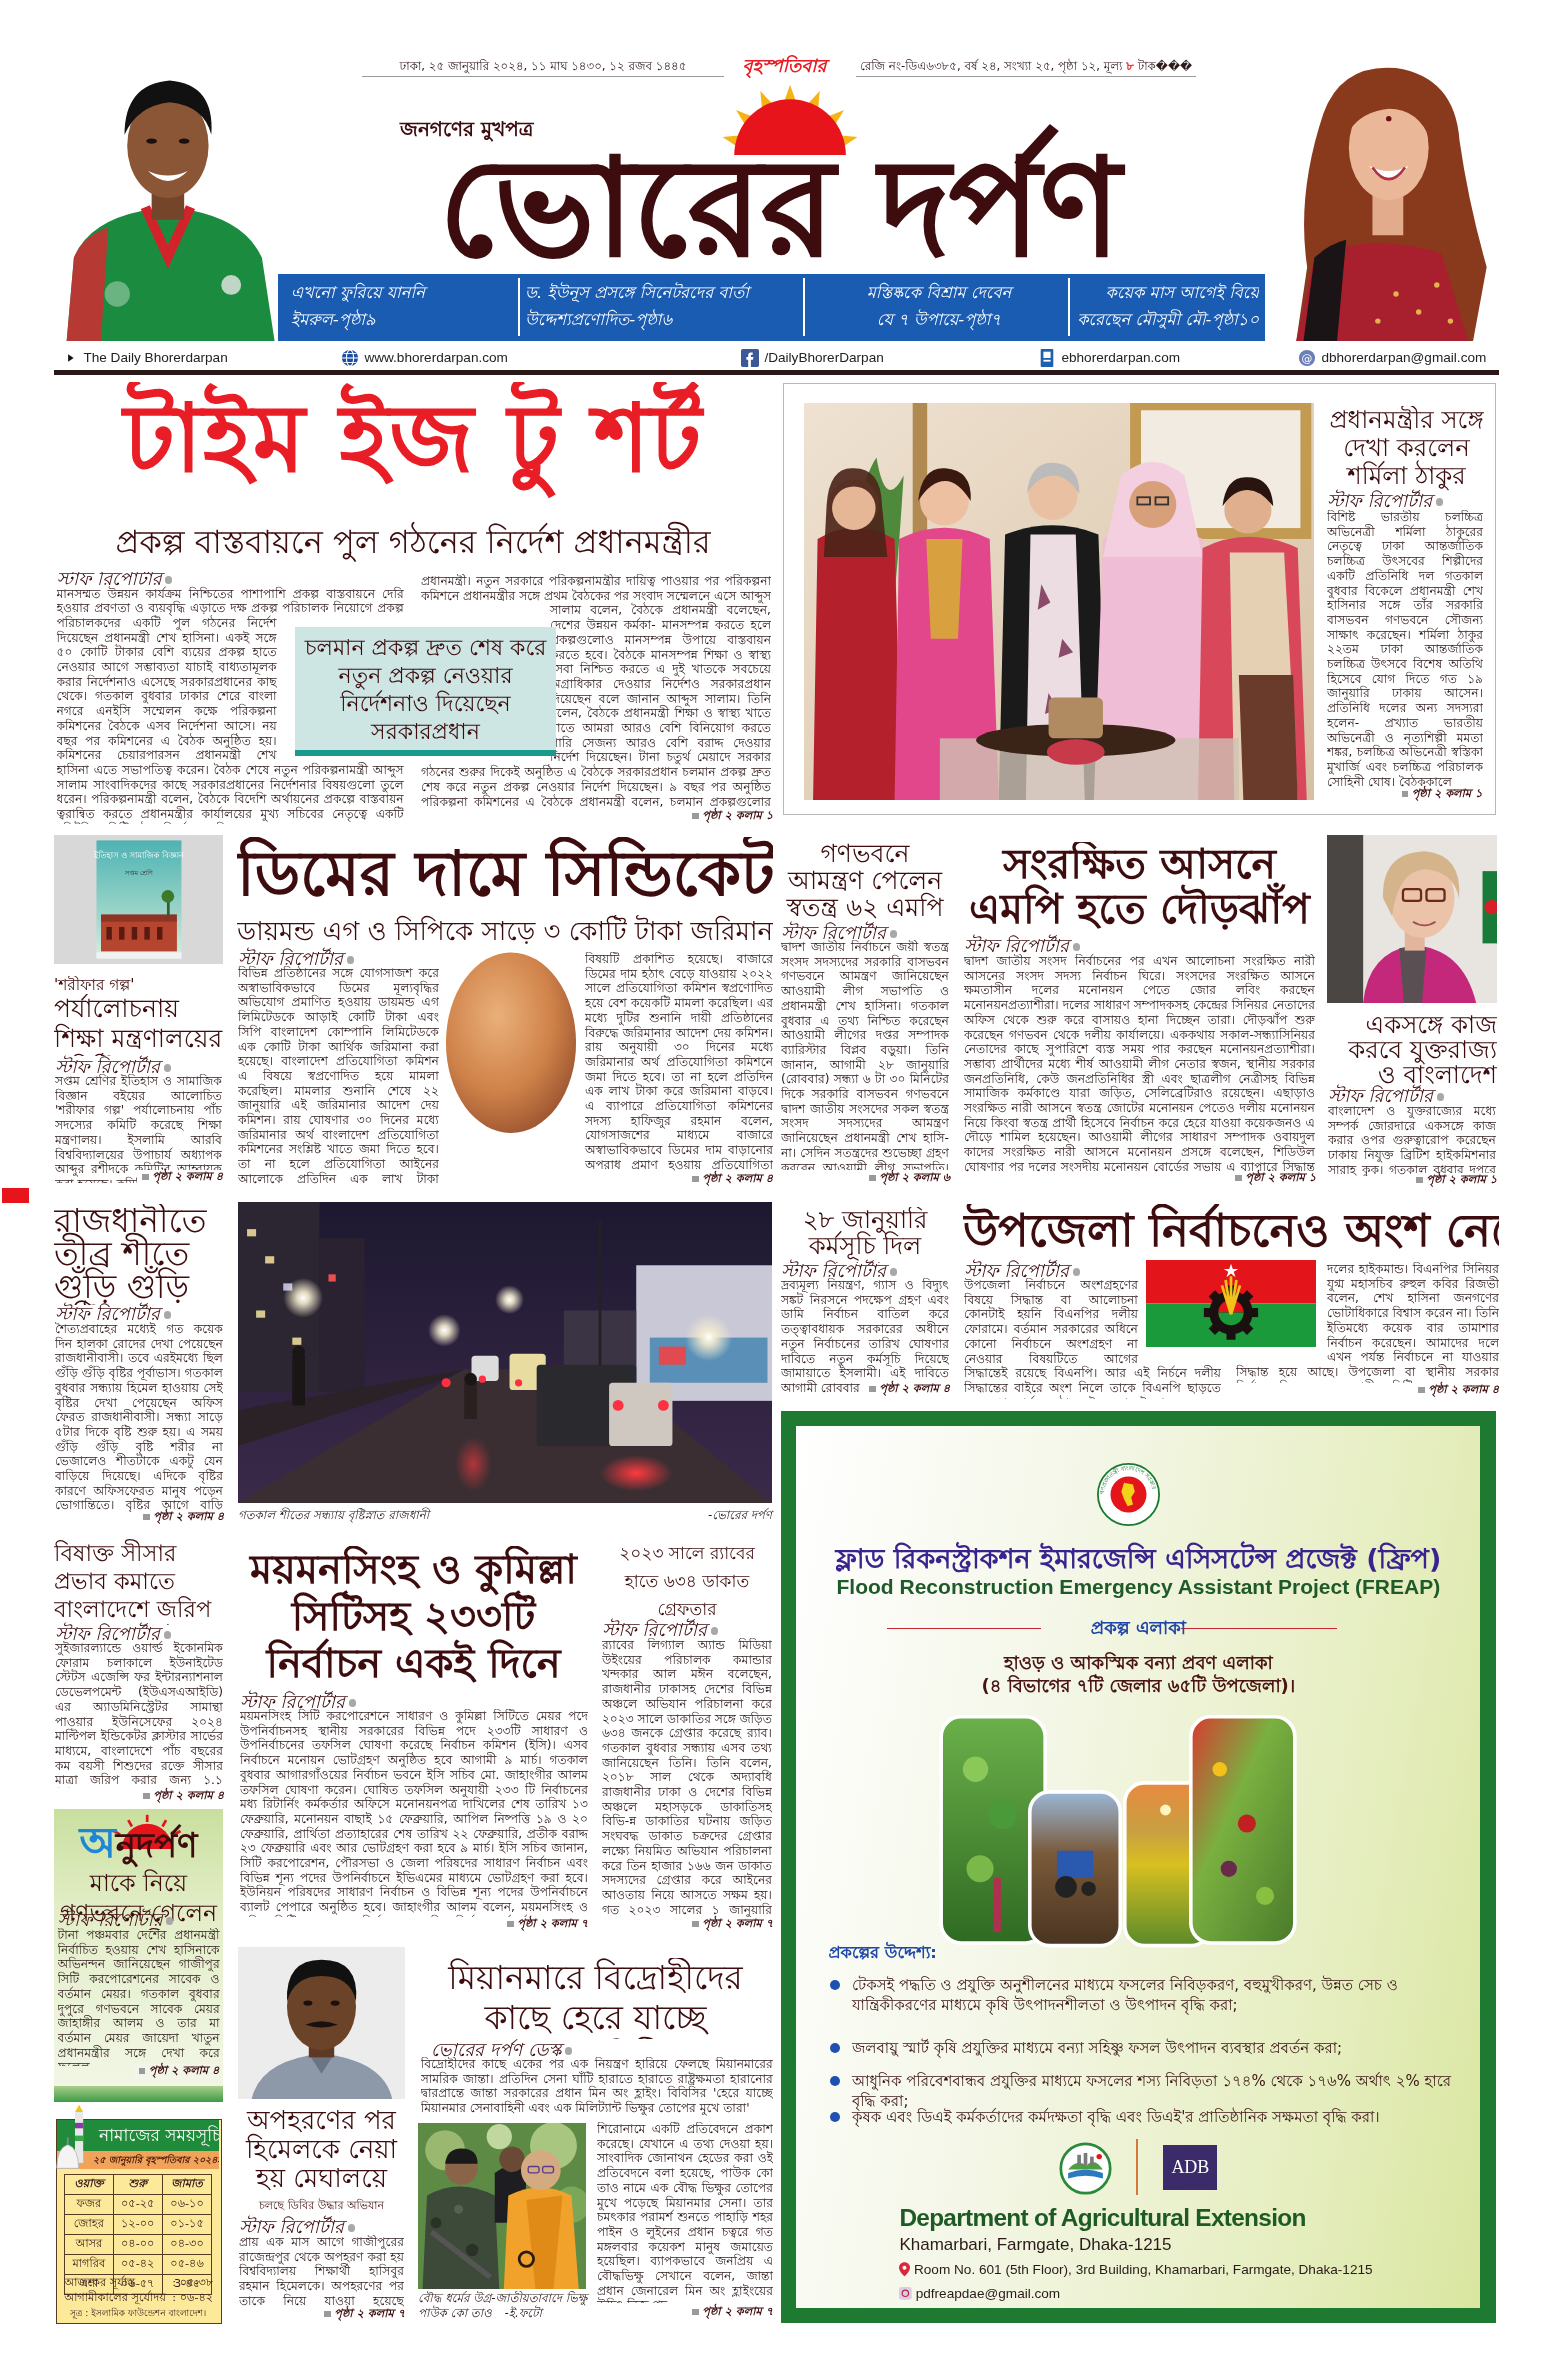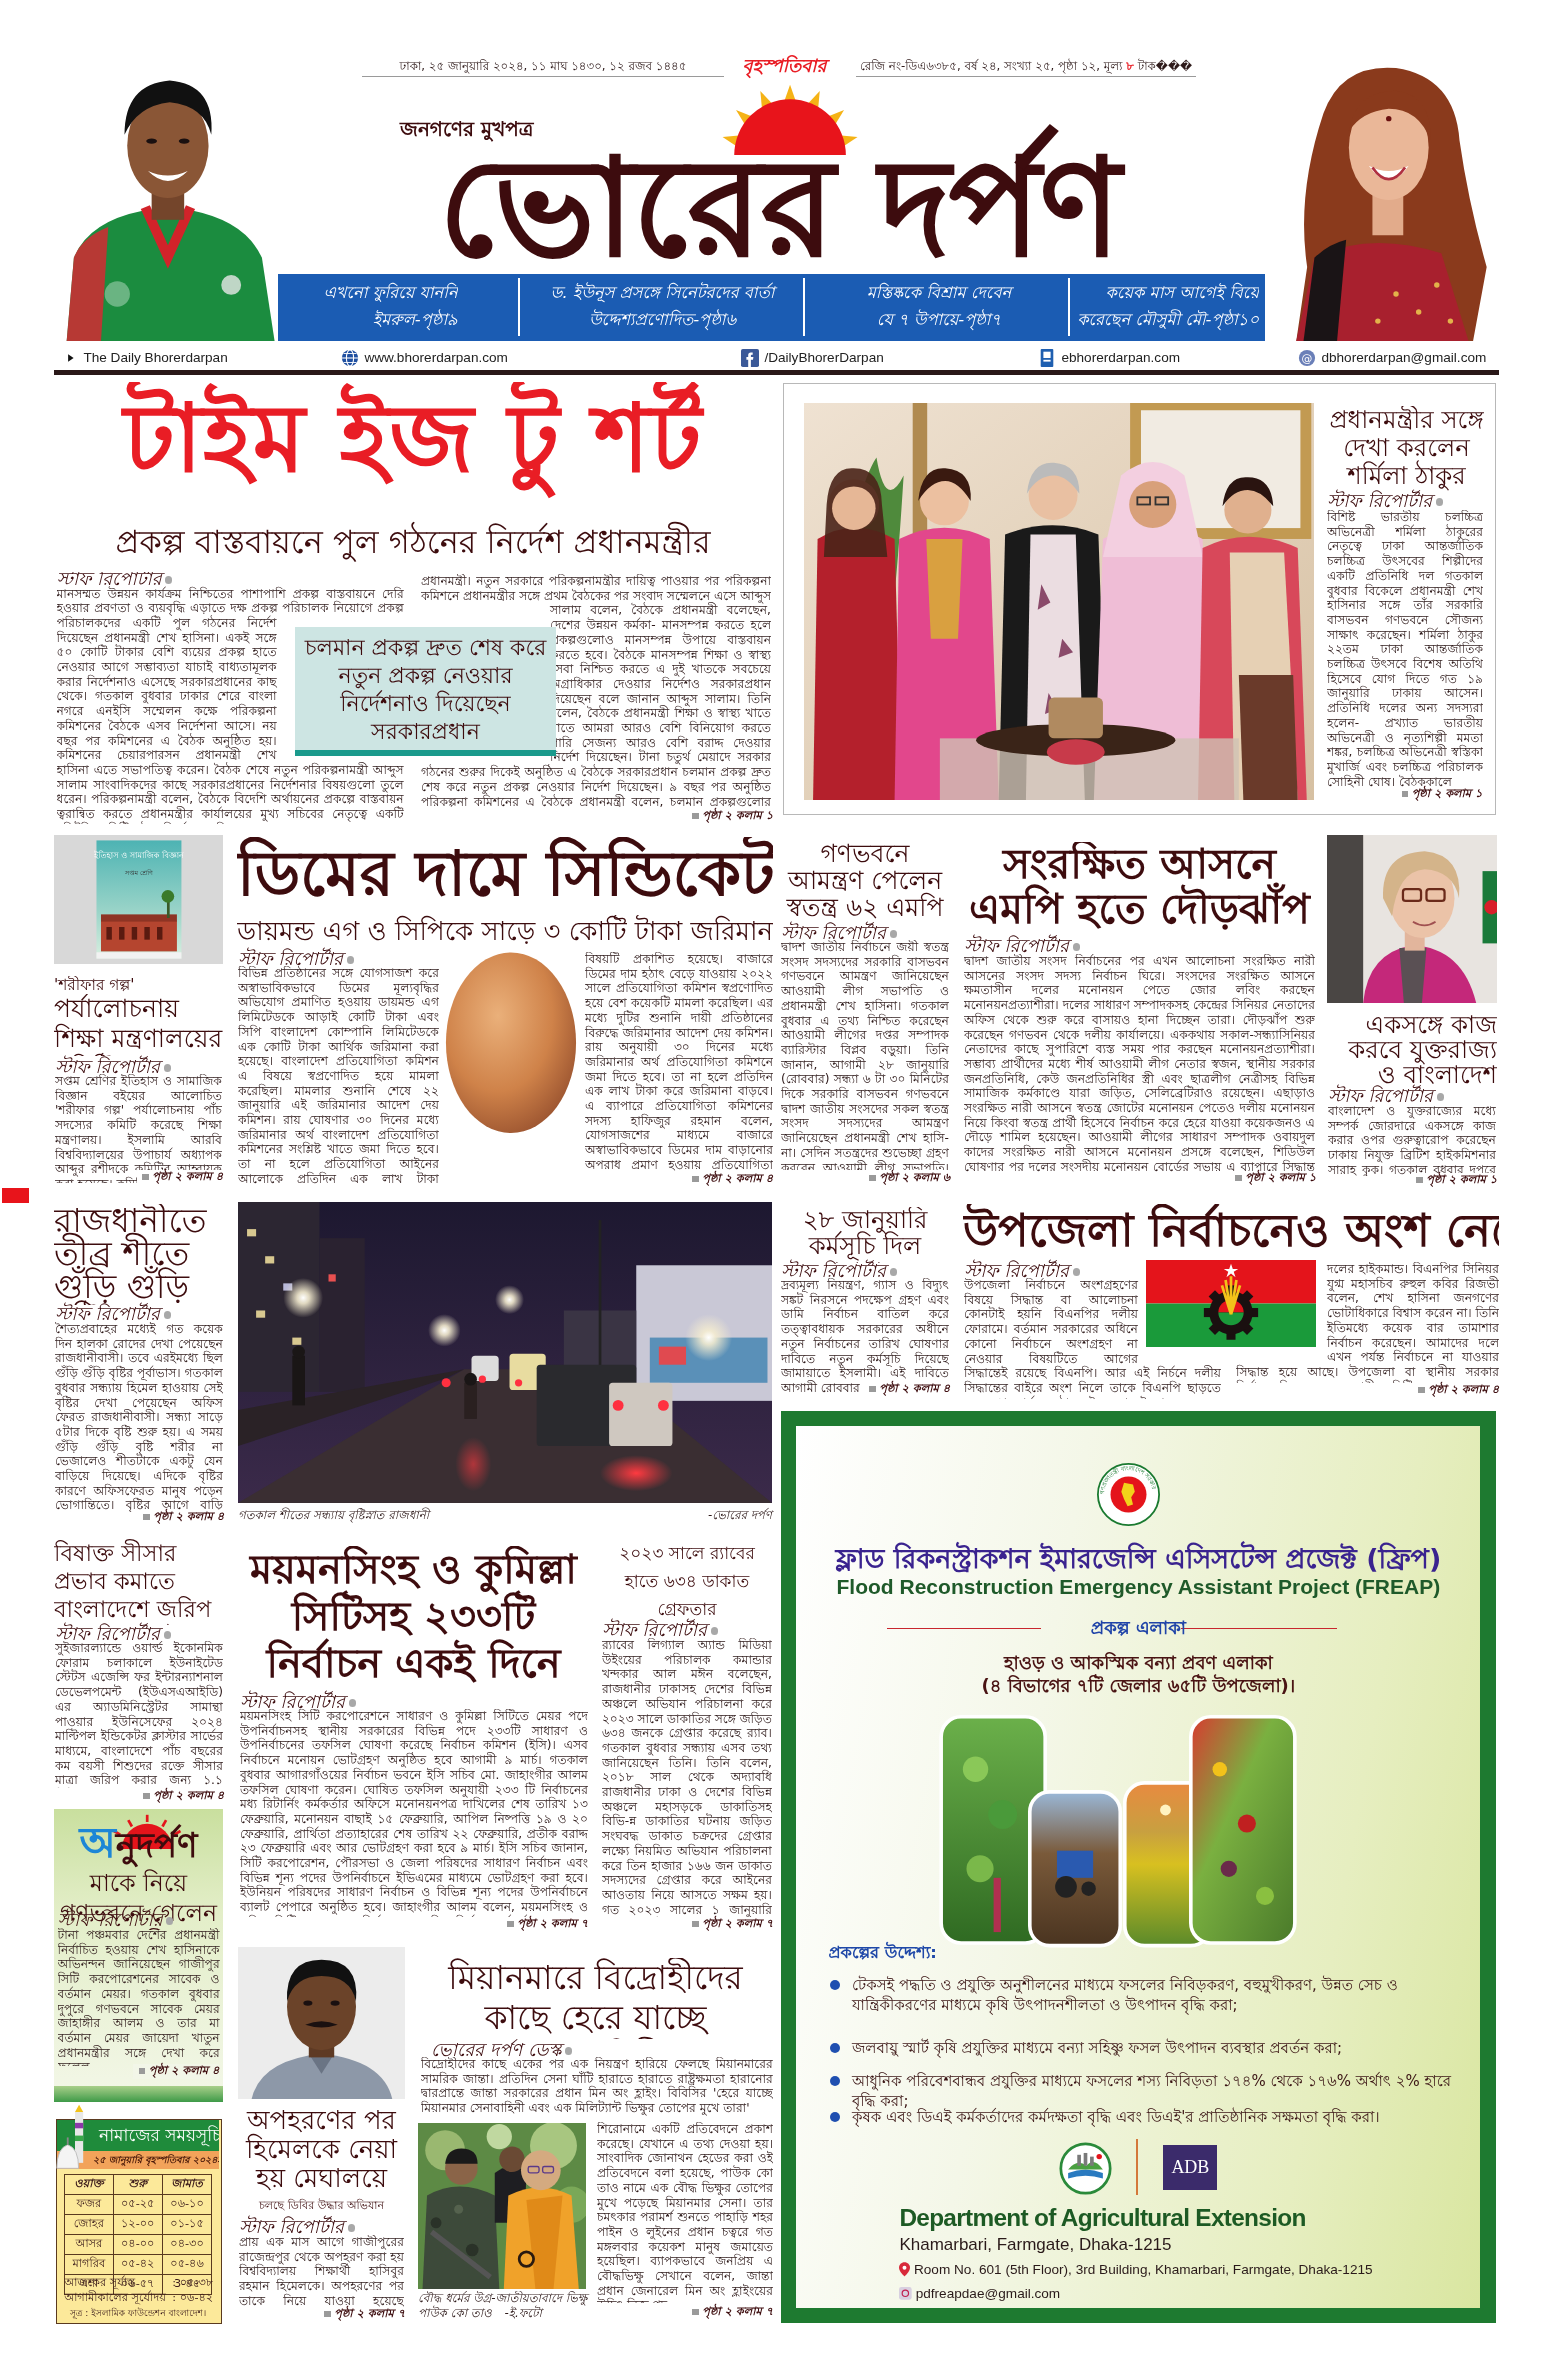--- a/index.html
+++ b/index.html
@@ -122,26 +122,26 @@
     <polygon points="130,9 115,25 128,31" fill="#f5b316"></polygon>
     <polygon points="37,30 57,38 48,48" fill="#f5b316"></polygon>
     <polygon points="157,30 137,38 146,48" fill="#f5b316"></polygon>
     <polygon points="22,60 43,58 40,72" fill="#f5b316"></polygon>
     <polygon points="172,60 151,58 154,72" fill="#f5b316"></polygon>
     <path d="M35 80 A62 62 0 0 1 159 80 Z" fill="#e8141b"></path>
   </svg>
   <div class="a masthead">ভোরের দর্পণ</div>
 
   <div class="a bluebar">
-    <div class="teaser" style="left:12.7px;width:167px;text-align:right">
+    <div class="teaser" style="left:12.7px;width:167px;text-align:left">
       <div>এখনো ফুরিয়ে যাননি</div>
       <div>ইমরুল-পৃষ্ঠা৯</div>
     </div>
     <div class="tdiv" style="left:240px"></div>
-    <div class="teaser" style="left:247px;width:275px;text-align:center">
+    <div class="teaser" style="left:247px;width:275px;">
       <div>ড. ইউনূস প্রসঙ্গে সিনেটরদের বার্তা</div>
       <div>উদ্দেশ্যপ্রণোদিত-পৃষ্ঠা৬</div>
     </div>
     <div class="tdiv" style="left:525px"></div>
     <div class="teaser" style="left:536px;width:250px;text-align:center">
       <div>মস্তিষ্ককে বিশ্রাম দেবেন</div>
       <div>যে ৭ উপায়ে-পৃষ্ঠা৭</div>
     </div>
     <div class="tdiv" style="left:790px"></div>
     <div class="teaser" style="left:798px;width:183px;text-align:right">

